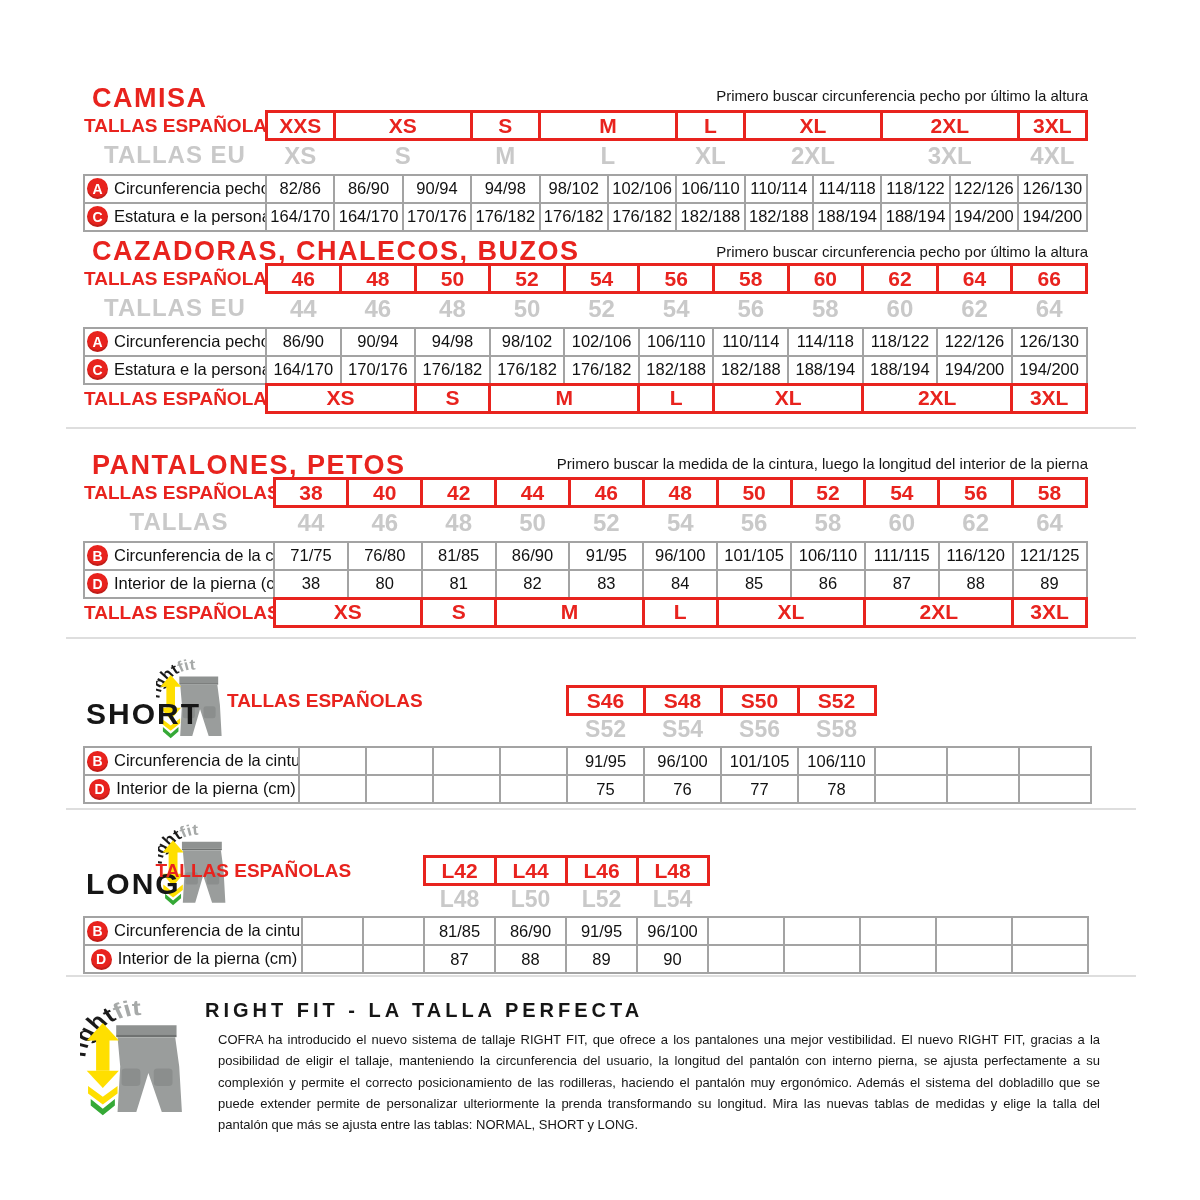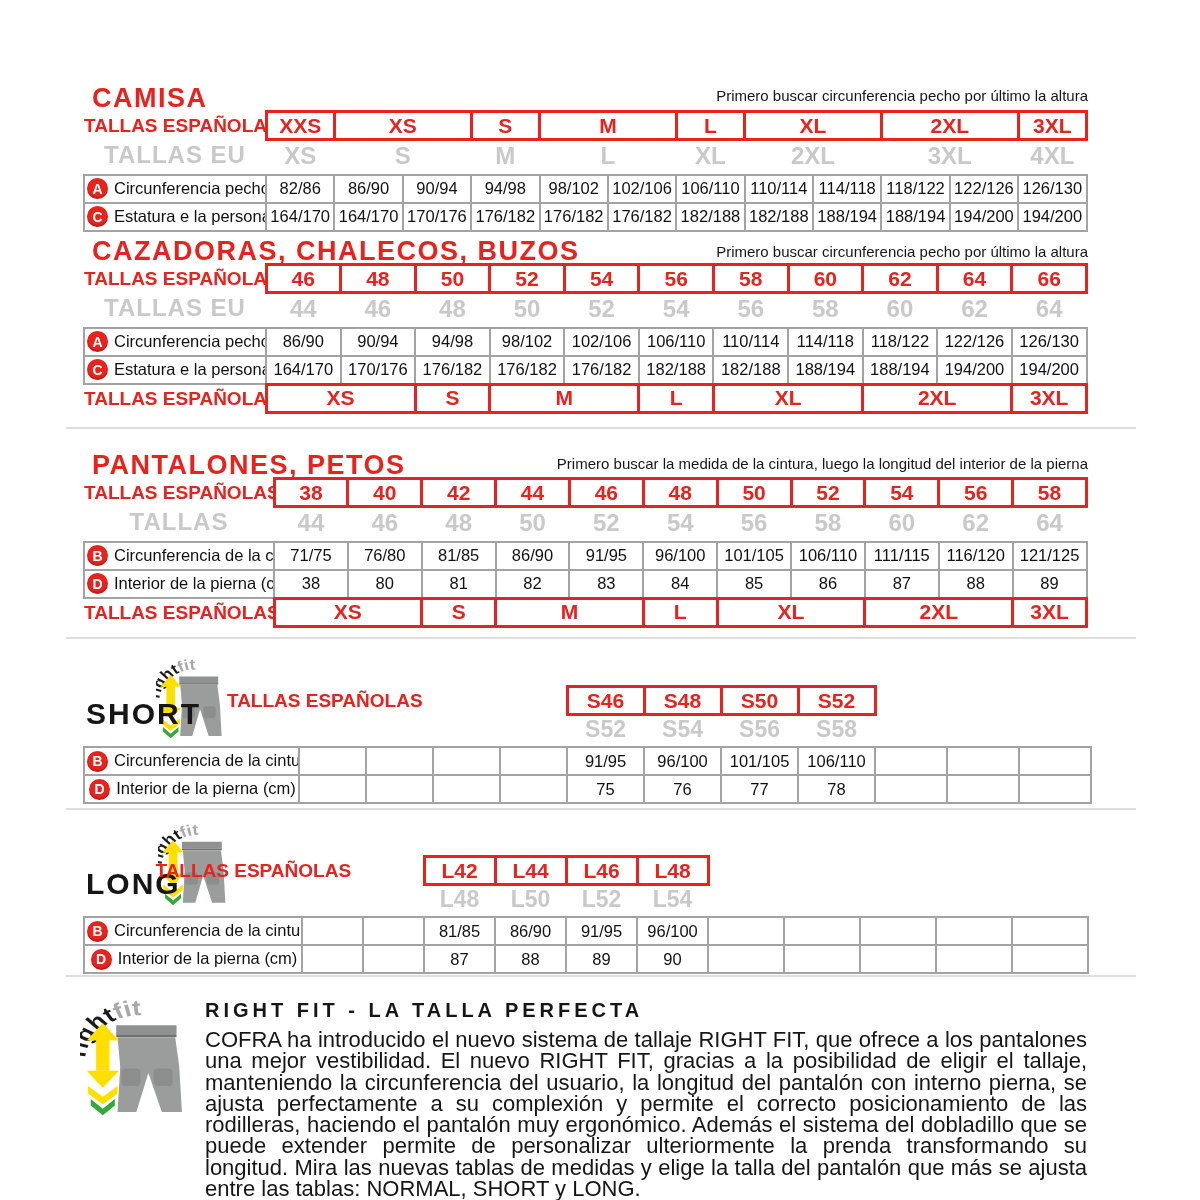--- a/index.html
+++ b/index.html
@@ -40,21 +40,21 @@
     color:#fff;font-weight:bold;font-size:14px;align-items:center;justify-content:center;
     margin:0 6px 0 2px;vertical-align:middle;box-shadow:inset 0 -2px 1px rgba(0,0,0,.18);
   }
   .rowlabel span.lbl{vertical-align:middle;}
   .rflogo{position:absolute;}
   .rf-title{
     position:absolute;left:205px;margin:0;font-weight:bold;color:#161616;
     font-size:20px;letter-spacing:4px;white-space:nowrap;
   }
   .rf-body{
-    position:absolute;left:205px;width:882px;font-size:22px;line-height:21.3px;
+    position:absolute;left:218px;width:882px;font-size:13px;line-height:21.3px;
     text-align:justify;color:#161616;margin:0;
   }
 </style>
 </head>
 <body>
 
 <div class="section" style="top:75px;height:150px;margin-top:8px;">
   <h2 class="sec-title">CAMISA</h2>
   <div class="note" style="top:4px;">Primero buscar circunferencia pecho por último la altura</div>
   <table class="sizes" style="top:27px;width:1005px;">

